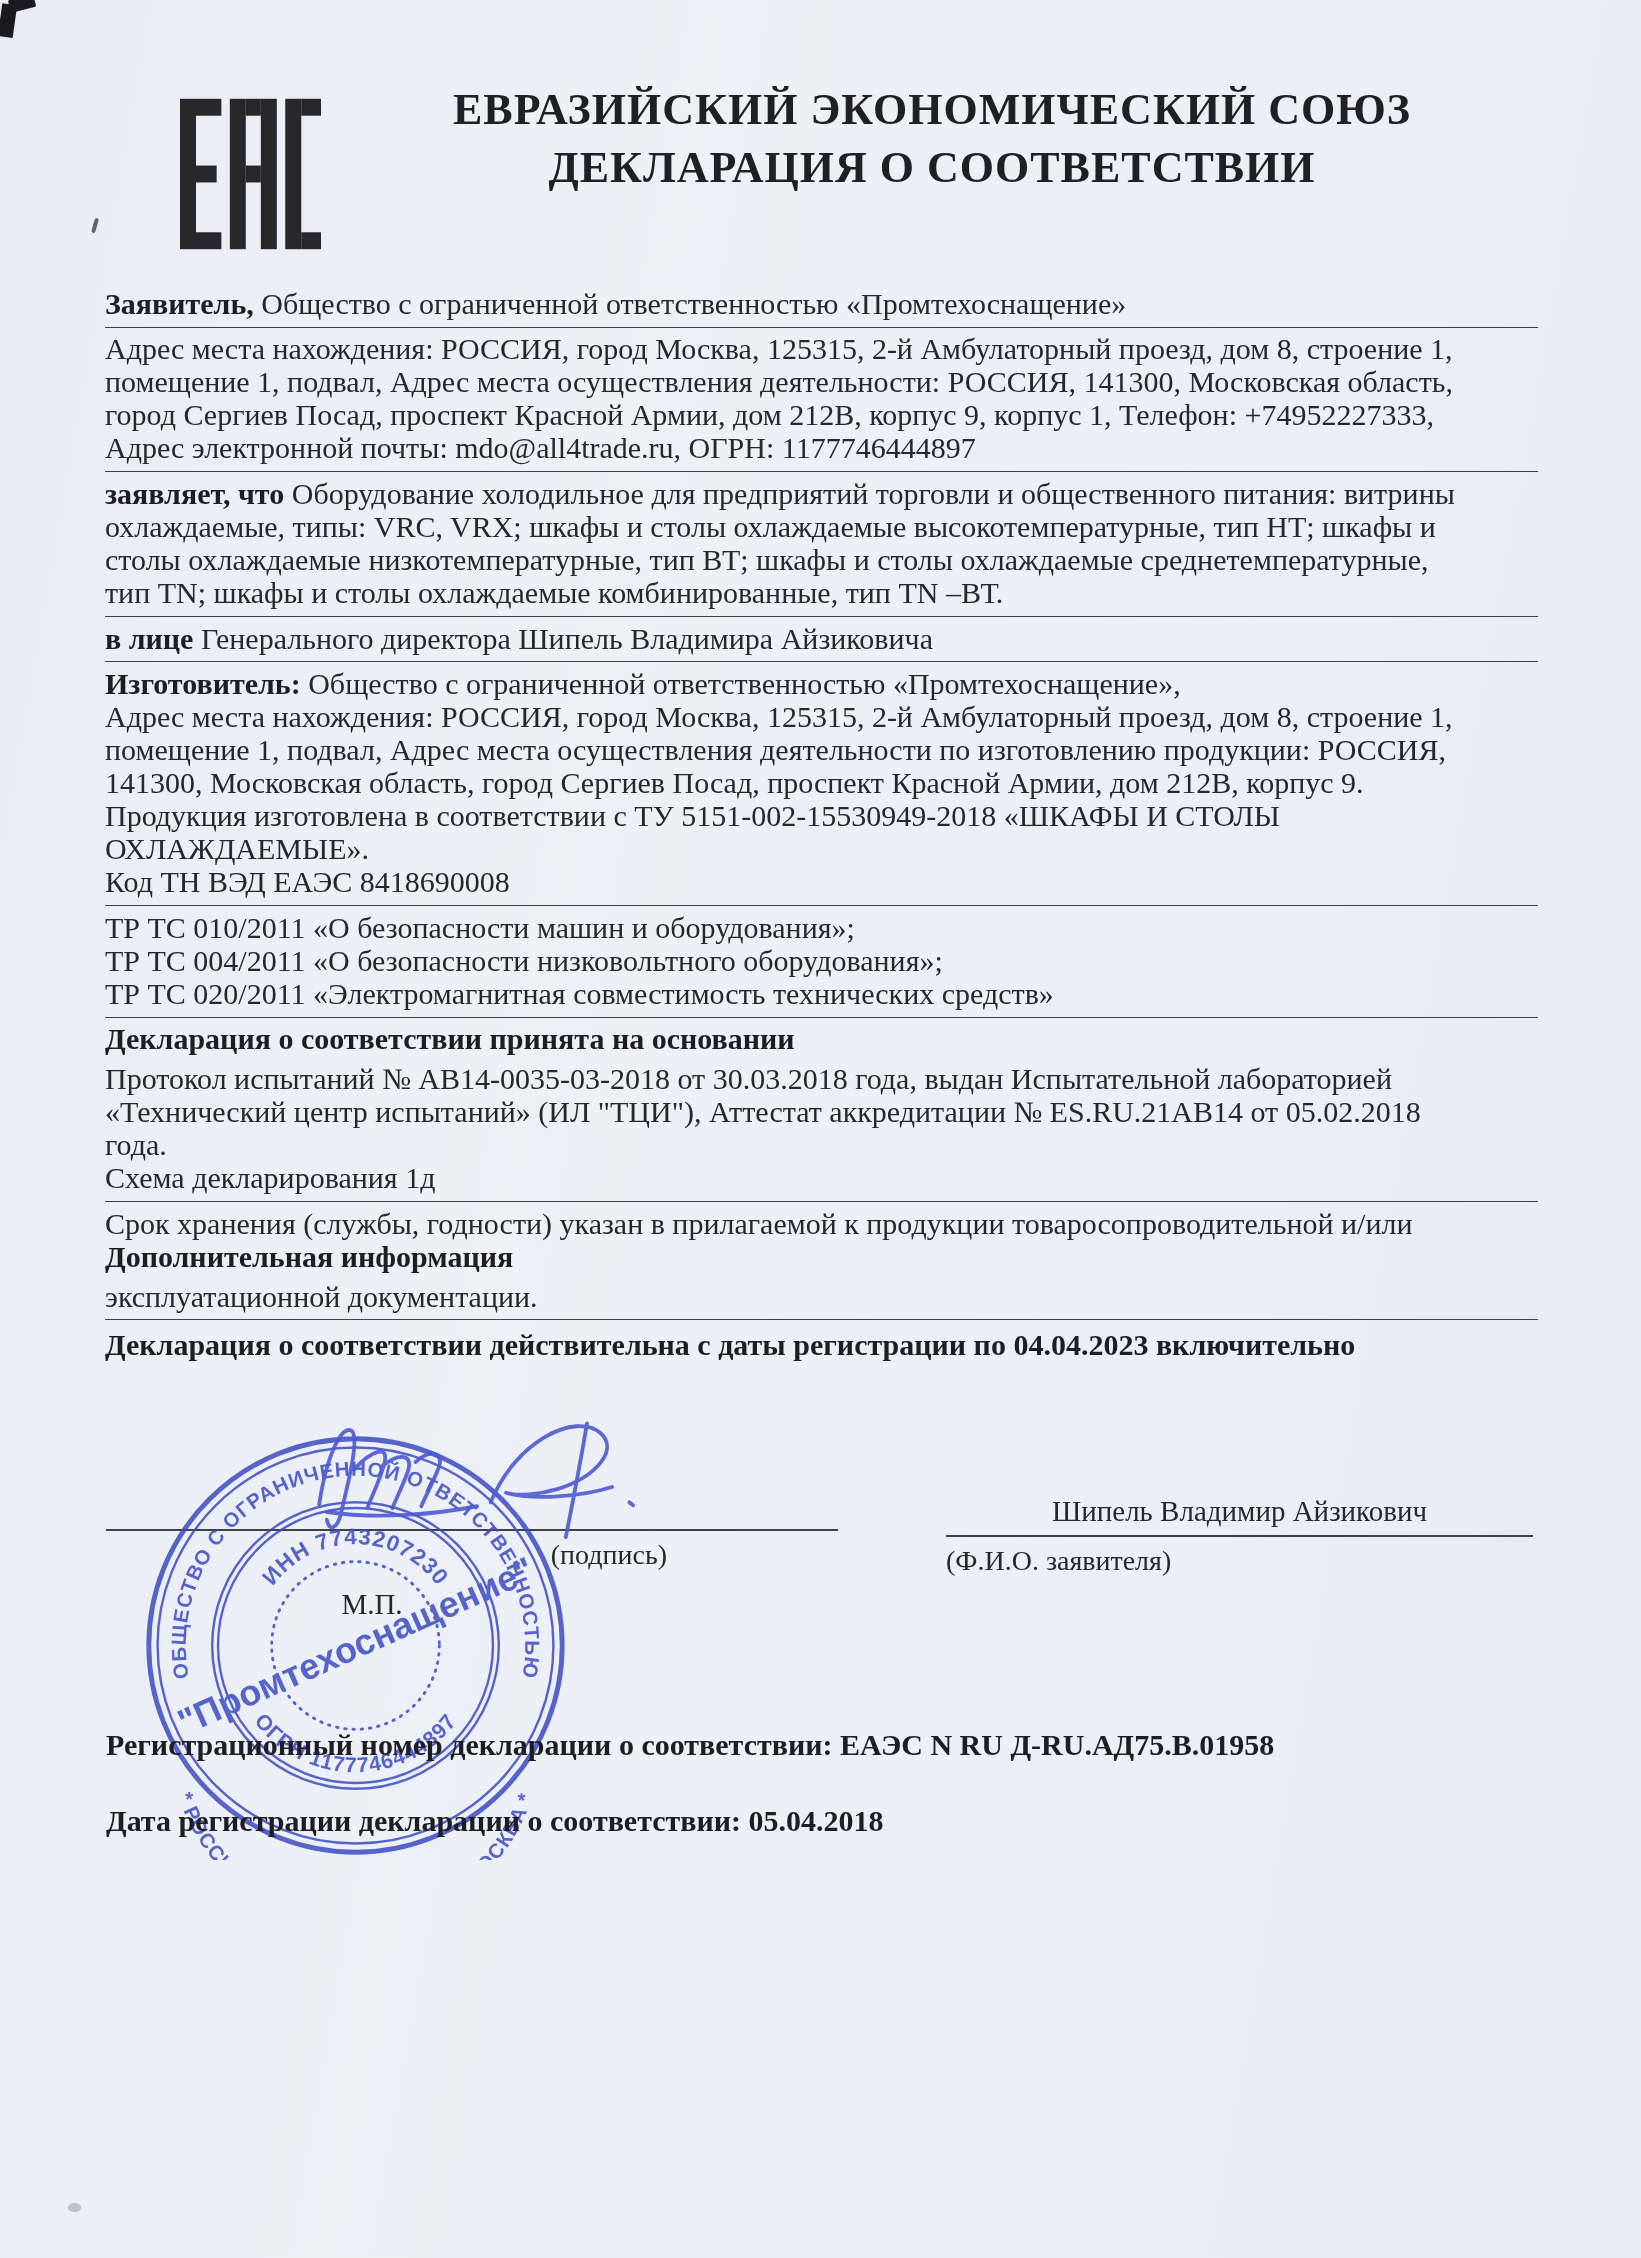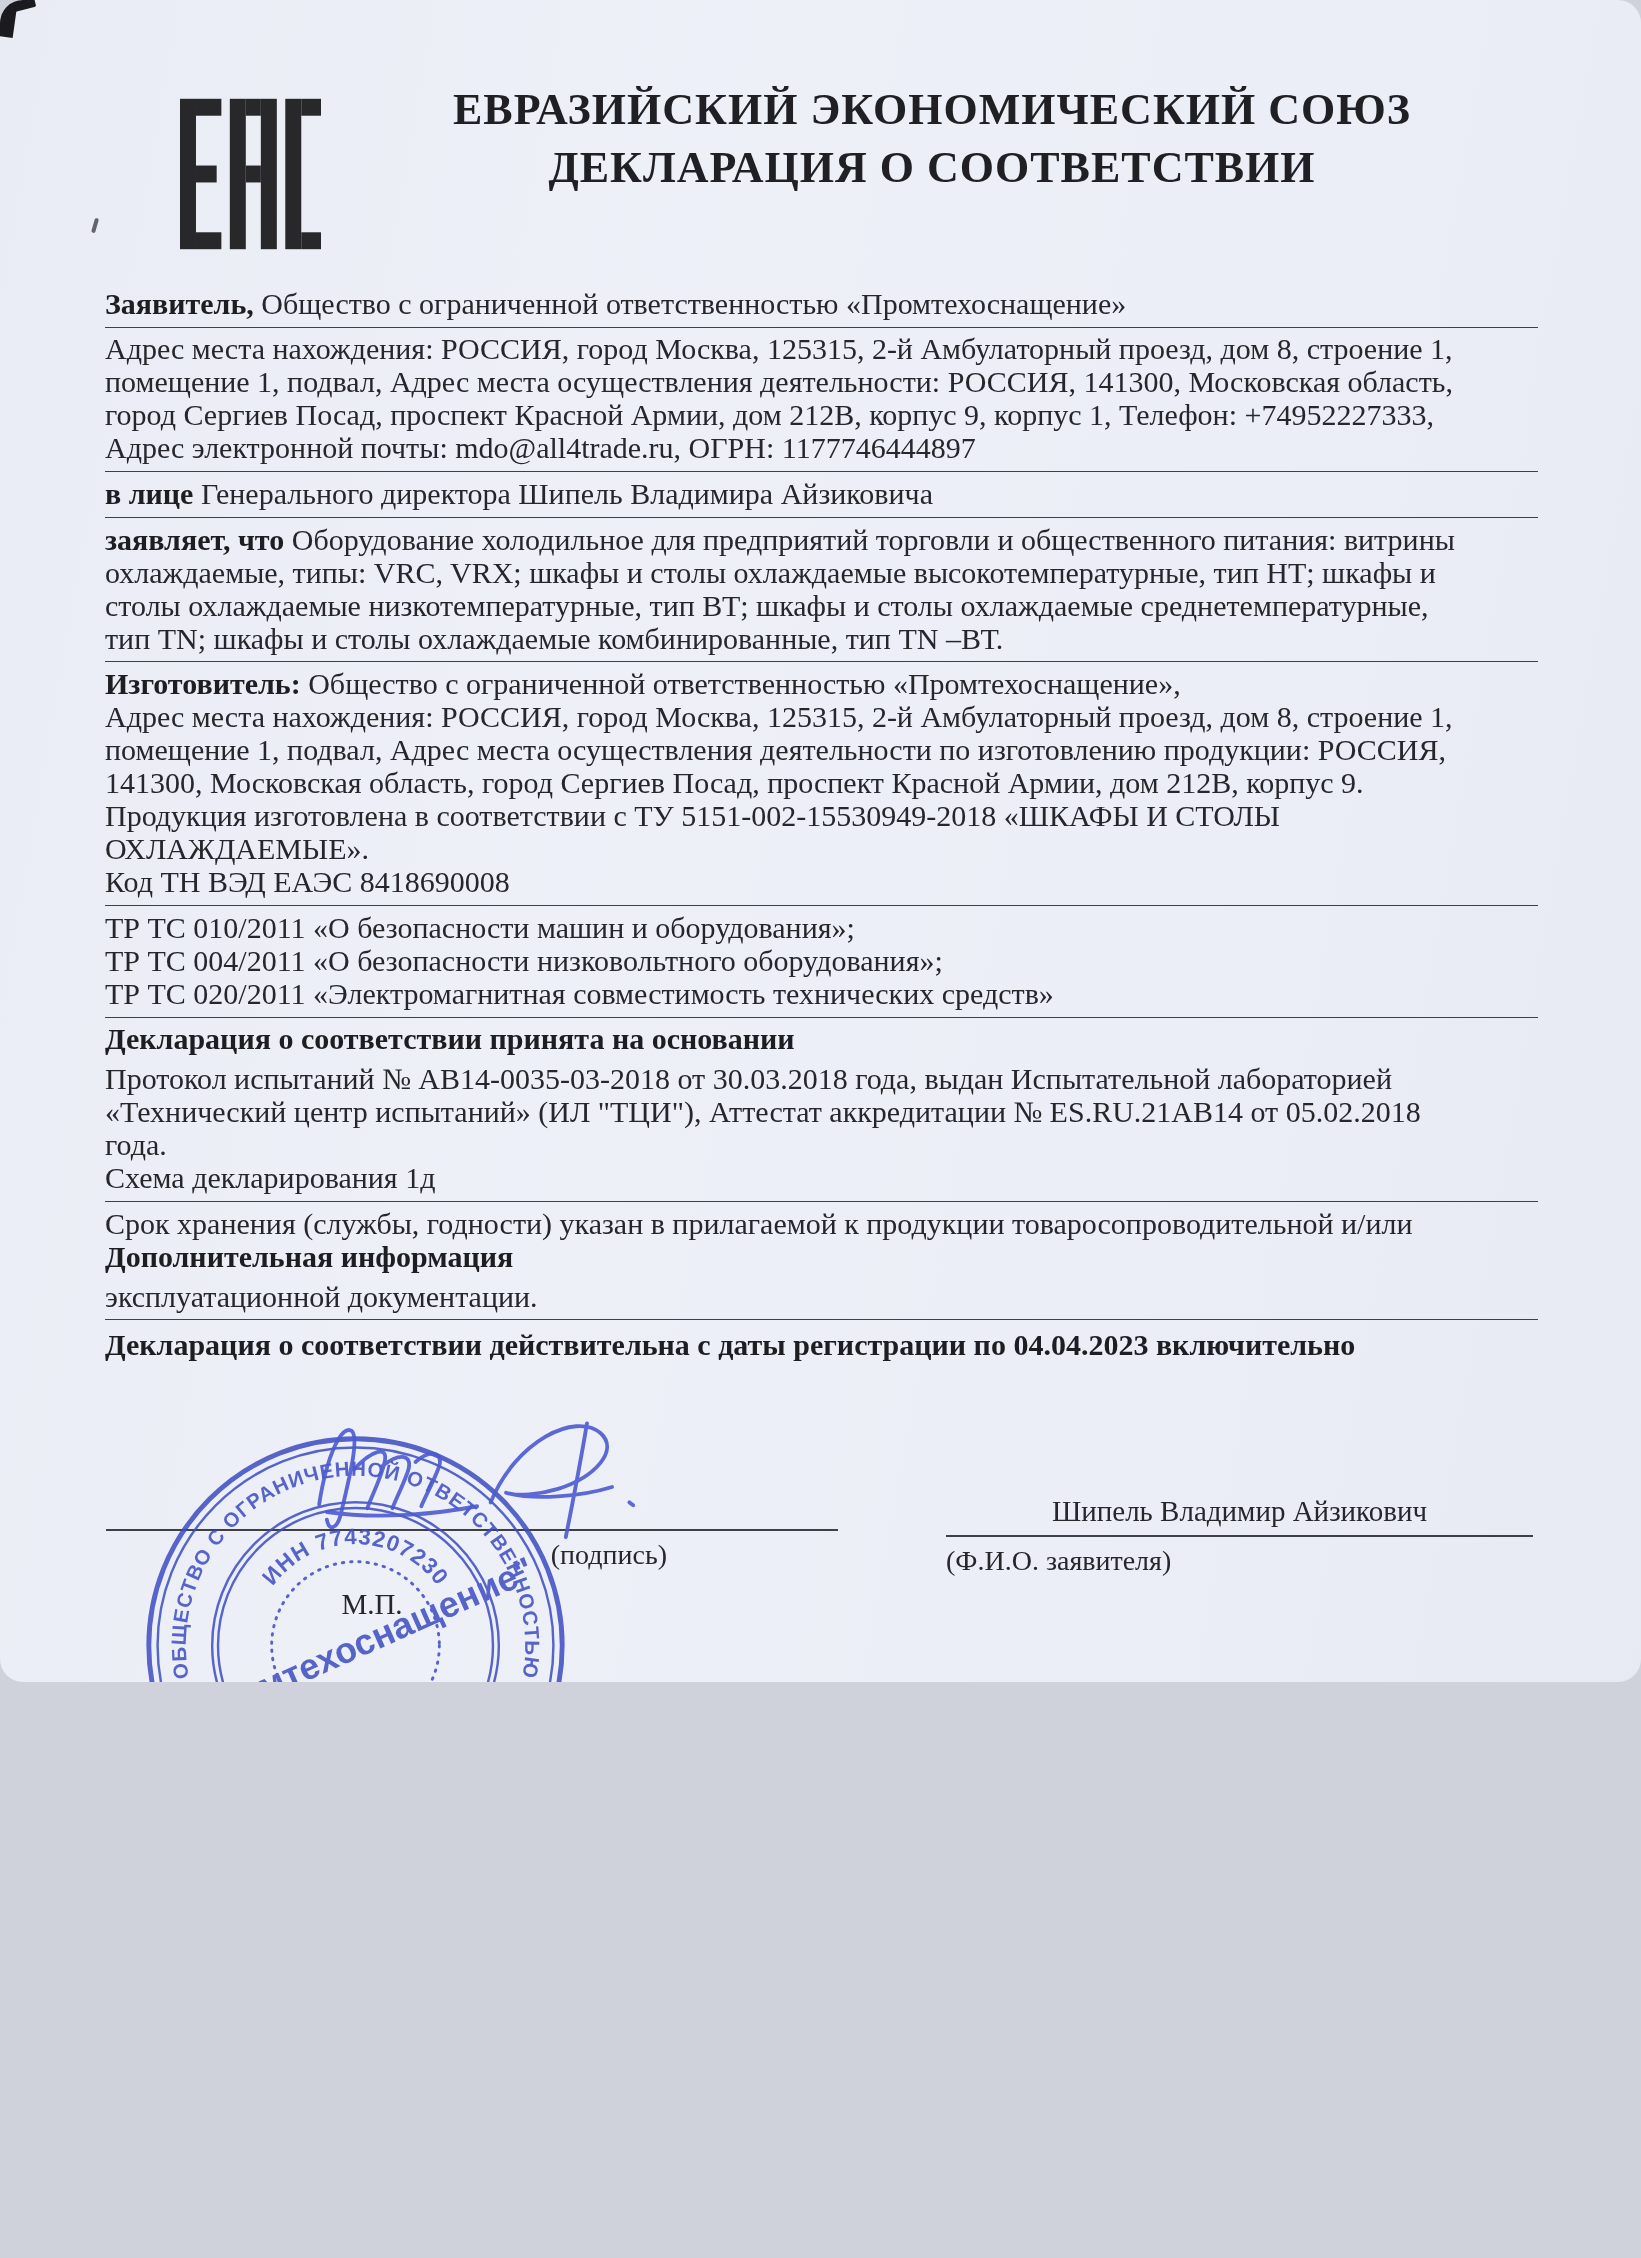--- a/index.html
+++ b/index.html
@@ -1,19 +1,19 @@
 <!DOCTYPE html>
 <html><head>
 <meta charset="utf-8">
 <style>
   html,body{margin:0;padding:0;background:#cfd2da;}
   .page{
-    position:relative;width:1641px;height:1682px;overflow:hidden;
+    position:relative;width:1641px;height:2258px;overflow:hidden;
     background:linear-gradient(100deg,#e9ecf4 0%,#eef0f8 35%,#ebeef6 70%,#e7eaf3 100%);
-    font-family:"Liberation Serif","DejaVu Serif",serif;color:#26262b;border-radius:23px;
+    font-family:"Liberation Serif","DejaVu Serif",serif;color:#26262b;
   }
   
   .art1{position:absolute;left:0;top:3.9px;width:14.5px;height:33px;background:#1b1b1f;transform:rotate(8deg);}
   .art2{position:absolute;left:8.7px;top:-2.9px;width:26px;height:12.6px;background:#1b1b1f;transform:rotate(-14deg);border-radius:1.9px;}
   .tickmark{position:absolute;left:93px;top:218px;width:3.9px;height:15.4px;background:#63636d;transform:rotate(16deg);border-radius:1.9px;}
   .bottomart{position:absolute;left:68px;top:2203px;width:12.6px;height:8.7px;background:#a9aec2;border-radius:50%;opacity:.75;}
 
   .eac-logo{position:absolute;left:180px;top:97px;width:141px;height:154px;}
 
   .title{
@@ -80,28 +80,28 @@
     </div>
 
     <div class="sec">
       <div class="ln">Адрес места нахождения: РОССИЯ, город Москва, 125315, 2-й Амбулаторный проезд, дом 8, строение 1,</div>
       <div class="ln">помещение 1, подвал, Адрес места осуществления деятельности: РОССИЯ, 141300, Московская область,</div>
       <div class="ln">город Сергиев Посад, проспект Красной Армии, дом 212В, корпус 9, корпус 1, Телефон: +74952227333,</div>
       <div class="ln">Адрес электронной почты: mdo@all4trade.ru, ОГРН: 1177746444897</div>
     </div>
 
     <div class="sec">
-      <div class="ln"><span class="b">в лице</span> <span>Генерального директора Шипель Владимира Айзиковича</span></div>
-    </div>
-
-    <div class="sec">
       <div class="ln"><span class="b">заявляет, что</span> <span>Оборудование холодильное для предприятий торговли и общественного питания: витрины</span></div>
       <div class="ln">охлаждаемые, типы: VRC, VRX; шкафы и столы охлаждаемые высокотемпературные, тип НТ; шкафы и</div>
       <div class="ln">столы охлаждаемые низкотемпературные, тип ВТ; шкафы и столы охлаждаемые среднетемпературные,</div>
       <div class="ln">тип TN; шкафы и столы охлаждаемые комбинированные, тип TN –ВТ.</div>
+    </div>
+
+    <div class="sec">
+      <div class="ln"><span class="b">в лице</span> <span>Генерального директора Шипель Владимира Айзиковича</span></div>
     </div>
 
     <div class="sec">
       <div class="ln"><span class="b">Изготовитель:</span> <span>Общество с ограниченной ответственностью «Промтехоснащение»,</span></div>
       <div class="ln">Адрес места нахождения: РОССИЯ, город Москва, 125315, 2-й Амбулаторный проезд, дом 8, строение 1,</div>
       <div class="ln">помещение 1, подвал, Адрес места осуществления деятельности по изготовлению продукции: РОССИЯ,</div>
       <div class="ln">141300, Московская область, город Сергиев Посад, проспект Красной Армии, дом 212В, корпус 9.</div>
       <div class="ln">Продукция изготовлена в соответствии с ТУ 5151-002-15530949-2018 «ШКАФЫ И СТОЛЫ</div>
       <div class="ln">ОХЛАЖДАЕМЫЕ».</div>
       <div class="ln">Код ТН ВЭД ЕАЭС 8418690008</div>

